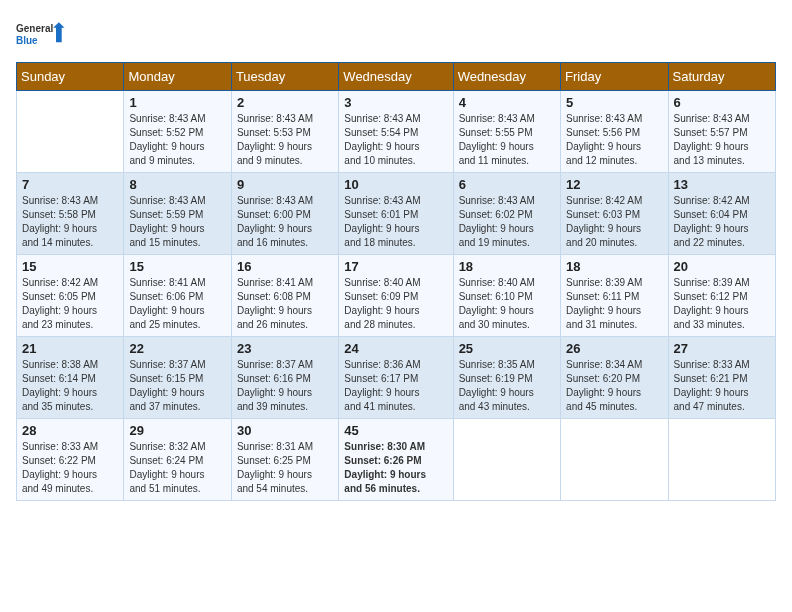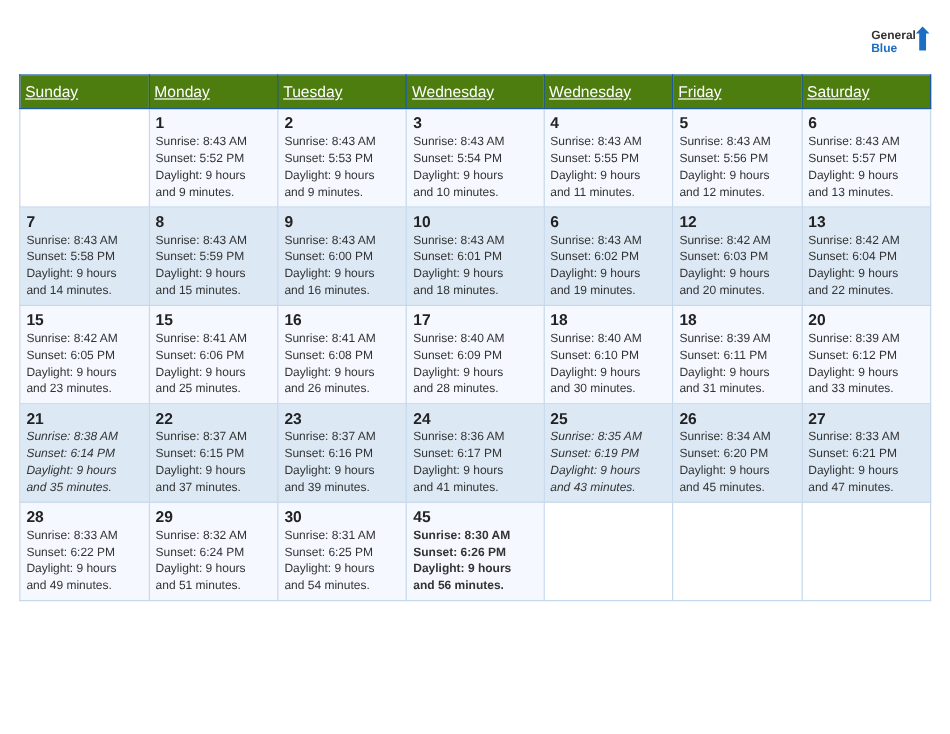--- a/index.html
+++ b/index.html
@@ -5,21 +5,21 @@
     * { box-sizing: border-box; margin: 0; padding: 0; }
     body {
       font-family: Arial, sans-serif;
       background: #fff;
       width: 792px;
       min-height: 612px;
       padding: 16px;
     }
     .header-area {
       display: flex;
-      justify-content: flex-end;
+      justify-content: flex-start;
       align-items: flex-start;
       margin-bottom: 8px;
     }
     .logo {
       display: flex;
       align-items: center;
       gap: 4px;
     }
     .title-area {
       text-align: right;
@@ -32,23 +32,22 @@
     .subtitle {
       font-size: 15px;
       color: #555;
     }
     table {
       width: 100%;
       border-collapse: collapse;
       font-size: 11px;
     }
     thead tr {
-      background: #4d7c0f;
+      background: #a16207;
       color: #fff;
-      text-decoration: underline;
     }
     thead th {
       padding: 6px 4px;
       text-align: left;
       font-size: 13px;
       font-weight: normal;
       border: 1px solid #1a5a9a;
     }
     tbody tr {
       vertical-align: top;
@@ -253,21 +252,21 @@
           <span class="day-num">20</span>
           <div class="day-detail" style="white-space: pre-line;">Sunrise: 8:39 AM
 Sunset: 6:12 PM
 Daylight: 9 hours
 and 33 minutes.</div>
         </td>
       </tr>
       <tr>
         <td>
           <span class="day-num">21</span>
-          <div class="day-detail" style="white-space: pre-line; font-style: italic;">Sunrise: 8:38 AM
+          <div class="day-detail" style="white-space: pre-line;">Sunrise: 8:38 AM
 Sunset: 6:14 PM
 Daylight: 9 hours
 and 35 minutes.</div>
         </td>
         <td>
           <span class="day-num">22</span>
           <div class="day-detail" style="white-space: pre-line;">Sunrise: 8:37 AM
 Sunset: 6:15 PM
 Daylight: 9 hours
 and 37 minutes.</div>
@@ -281,21 +280,21 @@
         </td>
         <td>
           <span class="day-num">24</span>
           <div class="day-detail" style="white-space: pre-line;">Sunrise: 8:36 AM
 Sunset: 6:17 PM
 Daylight: 9 hours
 and 41 minutes.</div>
         </td>
         <td>
           <span class="day-num">25</span>
-          <div class="day-detail" style="white-space: pre-line; font-style: italic;">Sunrise: 8:35 AM
+          <div class="day-detail" style="white-space: pre-line;">Sunrise: 8:35 AM
 Sunset: 6:19 PM
 Daylight: 9 hours
 and 43 minutes.</div>
         </td>
         <td>
           <span class="day-num">26</span>
           <div class="day-detail" style="white-space: pre-line;">Sunrise: 8:34 AM
 Sunset: 6:20 PM
 Daylight: 9 hours
 and 45 minutes.</div>

